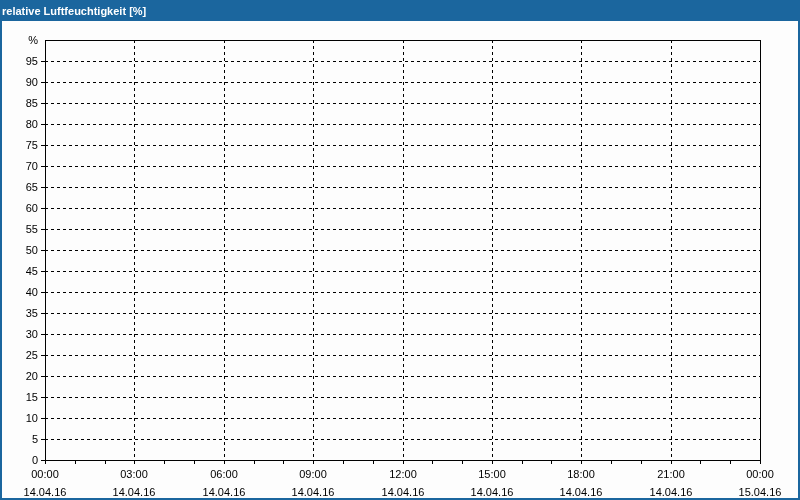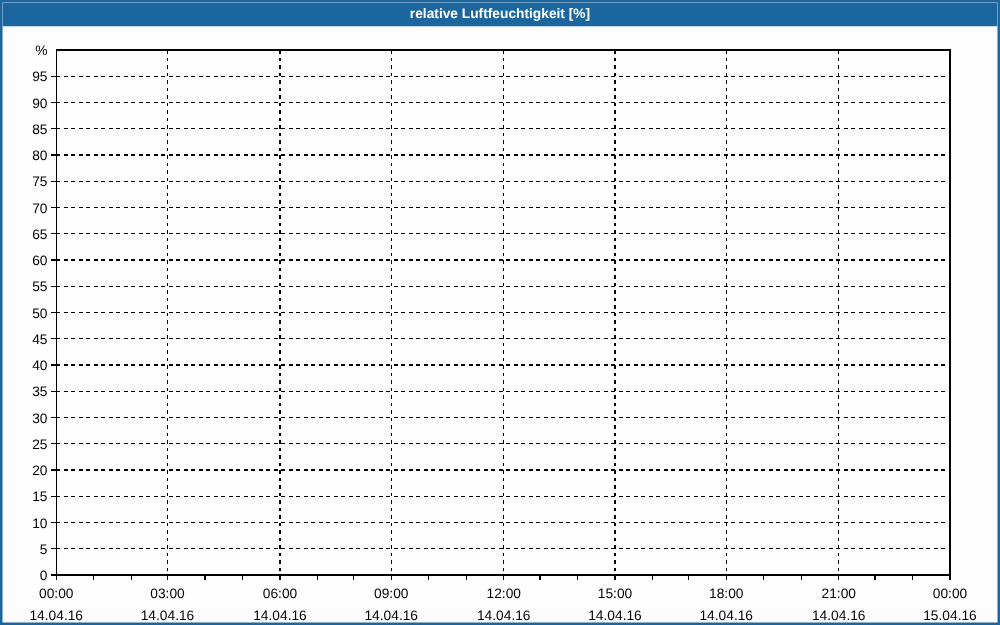--- a/index.html
+++ b/index.html
@@ -15,21 +15,21 @@
     width:800px;height:500px;
     box-sizing:border-box;
     border:2px solid var(--border);
     background:var(--plot-bg);
     font-family:"Liberation Sans", sans-serif;
     overflow:hidden;
   }
   .titlebar{
     height:19px;
     background:var(--titlebar-bg);
-    display:flex;align-items:center;justify-content:center;
+    display:flex;align-items:center;justify-content:flex-start;
   }
   .titlebar .title{
     color:var(--title-text);
     font-size:11px;
     font-weight:bold;
     line-height:19px;
     white-space:nowrap;
   }
   .chart-region{
     width:796px;height:477px;

